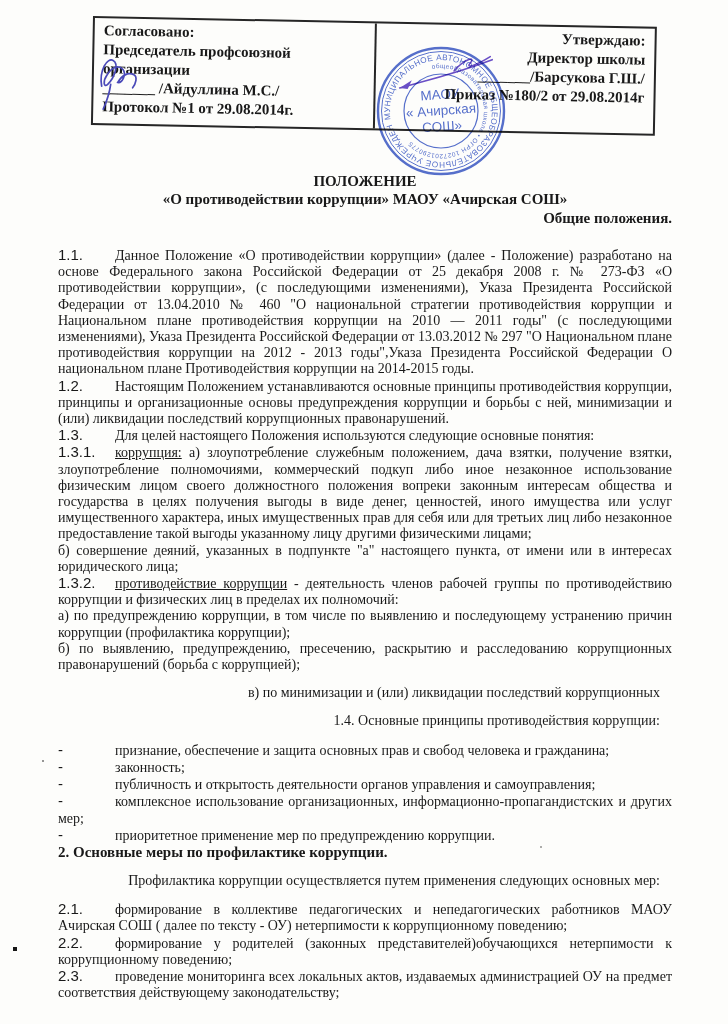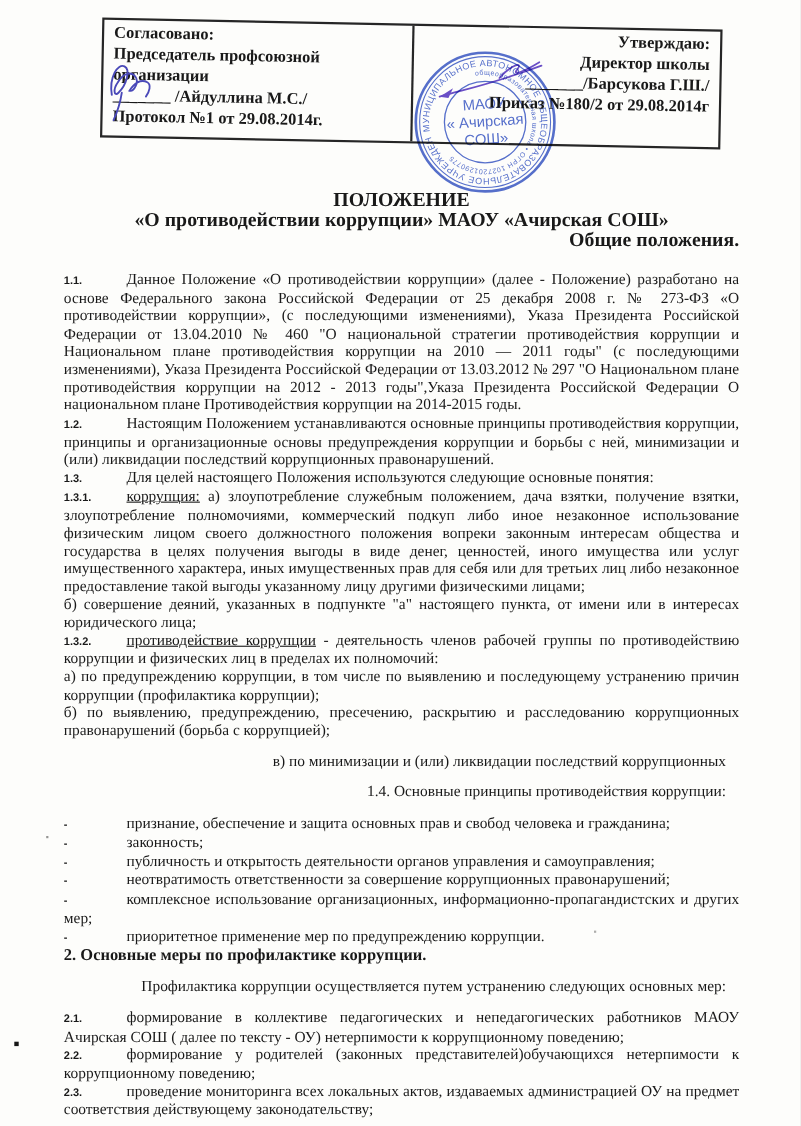--- a/index.html
+++ b/index.html
@@ -21,34 +21,33 @@
   .hcell-left .role{max-width:218px;}
   .sig-svg{position:absolute;pointer-events:none;}
   
   .stamp{
     position:absolute;left:366px;top:36px;
     opacity:.88;mix-blend-mode:multiply;
   }
   
   .titles{
     position:absolute;left:58px;top:172px;width:614px;
-    font-weight:bold;font-size:18px;line-height:18px;text-align:center;
+    font-weight:bold;font-size:15px;line-height:18px;text-align:center;
   }
   .titles .section-heading{text-align:right;margin-top:1px;}
   
   .content{
     position:absolute;left:58px;top:247px;width:614px;
     font-size:14px;line-height:16.2px;
   }
   .para{margin:0;text-align:justify;}
   .num{
     display:inline-block;width:57px;
-    font-family:"Liberation Sans",sans-serif;font-size:10px;
+    font-family:"Liberation Sans",sans-serif;font-size:15px;
     vertical-align:baseline;
-    font-weight:bold;
   }
   .u{text-decoration:underline;}
   .sec2-heading{margin:0;font-weight:bold;font-size:15px;line-height:17px;text-align:left;}
   .plain{margin:12px;text-align:right;}
   
   .speck{position:absolute;background:#161616;}
   .speck1{left:13px;top:947px;width:4px;height:4px;}
   .speck2{left:42px;top:760px;width:2px;height:2px;opacity:.45;}
   .speck3{left:540px;top:846px;width:2px;height:2px;opacity:.35;}
 </style>
@@ -136,26 +135,25 @@
 
     <p class="para"><span>б) по выявлению, предупреждению, пресечению, раскрытию и расследованию коррупционных правонарушений (борьба с коррупцией);</span></p>
 
     <p class="plain"><span>в) по минимизации и (или) ликвидации последствий коррупционных</span></p>
 
     <p class="plain"><span>1.4. Основные принципы противодействия коррупции:</span></p>
 
     <p class="para"><span class="num">-</span><span>признание, обеспечение и защита основных прав и свобод человека и гражданина;</span></p>
     <p class="para"><span class="num">-</span><span>законность;</span></p>
     <p class="para"><span class="num">-</span><span>публичность и открытость деятельности органов управления и самоуправления;</span></p>
-    <p class="para"><span class="num">-</span><span>неотвратимость ответственности за совершение коррупционных правонарушений;</span></p>
     <p class="para"><span class="num">-</span><span>комплексное использование организационных, информационно-пропагандистских и других мер;</span></p>
     <p class="para"><span class="num">-</span><span>приоритетное применение мер по предупреждению коррупции.</span></p>
 
     <p class="sec2-heading">2. Основные меры по профилактике коррупции.</p>
-    <p class="plain">Профилактика коррупции осуществляется путем устранению следующих основных мер:</p>
+    <p class="plain">Профилактика коррупции осуществляется путем применения следующих основных мер:</p>
 
     <p class="para"><span class="num">2.1.</span><span>формирование в коллективе педагогических и непедагогических работников МАОУ Ачирская СОШ ( далее по тексту - ОУ) нетерпимости к коррупционному поведению;</span></p>
 
     <p class="para"><span class="num">2.2.</span><span>формирование у родителей (законных представителей)обучающихся нетерпимости к коррупционному поведению;</span></p>
 
     <p class="para"><span class="num">2.3.</span><span>проведение мониторинга всех локальных актов, издаваемых администрацией ОУ на предмет соответствия действующему законодательству;</span></p>
 
   </div>
 
   <div class="speck speck1"></div>

